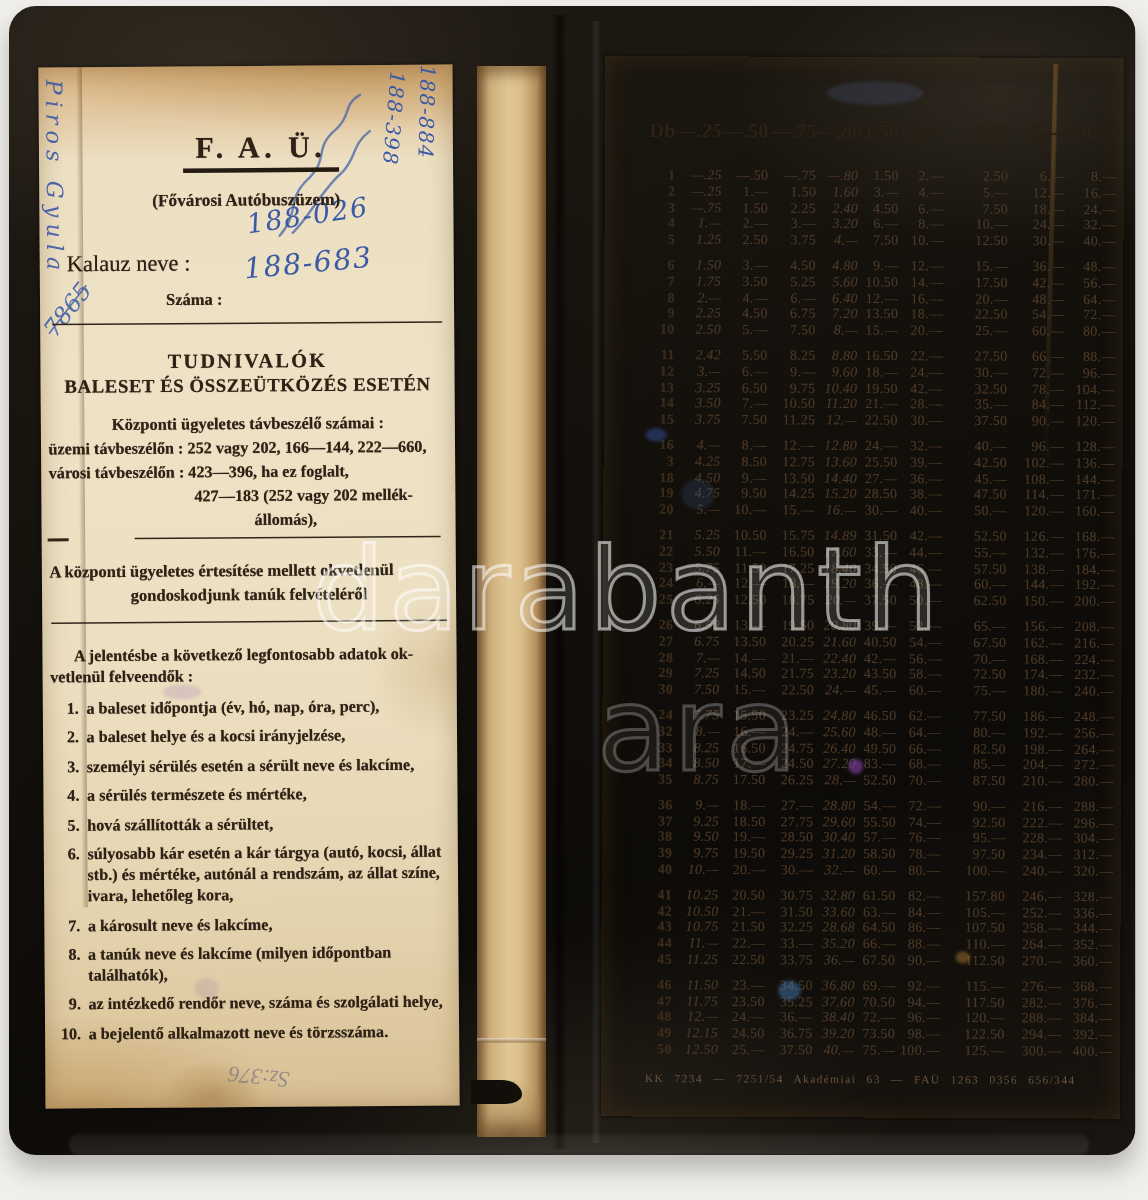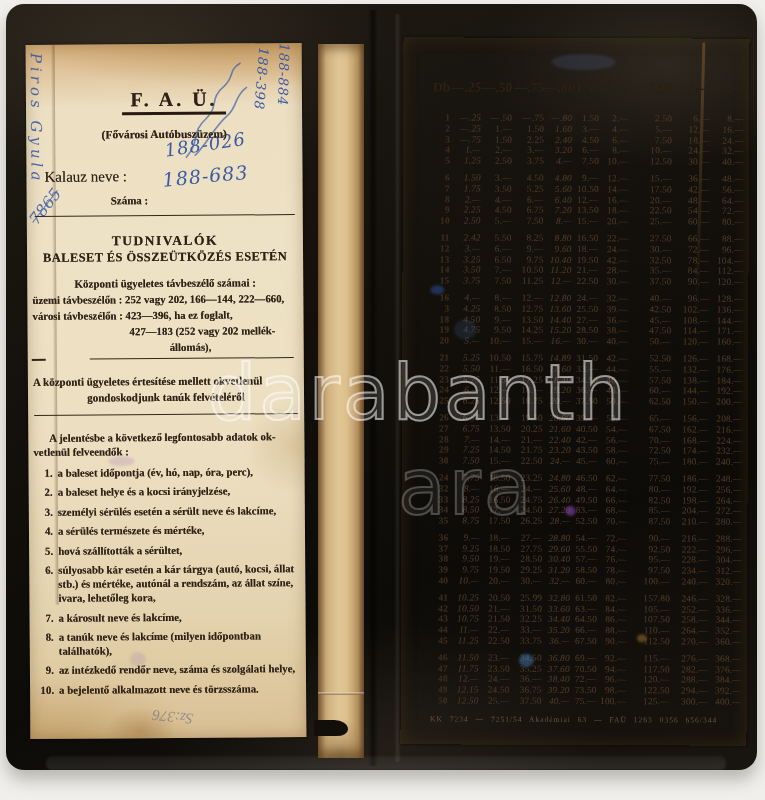--- a/index.html
+++ b/index.html
@@ -271,23 +271,23 @@
         <div class="frow gap"><span class="cell c0">24</span><span class="cell c1">7.75</span><span class="cell c2">15.50</span><span class="cell c3">23.25</span><span class="cell c4">24.80</span><span class="cell c5">46.50</span><span class="cell c6">62.—</span><span class="cell c7">77.50</span><span class="cell c8">186.—</span><span class="cell c9">248.—</span></div>
         <div class="frow"><span class="cell c0">32</span><span class="cell c1">8.—</span><span class="cell c2">16.—</span><span class="cell c3">24.—</span><span class="cell c4">25.60</span><span class="cell c5">48.—</span><span class="cell c6">64.—</span><span class="cell c7">80.—</span><span class="cell c8">192.—</span><span class="cell c9">256.—</span></div>
         <div class="frow"><span class="cell c0">33</span><span class="cell c1">8.25</span><span class="cell c2">16.50</span><span class="cell c3">24.75</span><span class="cell c4">26.40</span><span class="cell c5">49.50</span><span class="cell c6">66.—</span><span class="cell c7">82.50</span><span class="cell c8">198.—</span><span class="cell c9">264.—</span></div>
         <div class="frow"><span class="cell c0">34</span><span class="cell c1">8.50</span><span class="cell c2">17.—</span><span class="cell c3">24.50</span><span class="cell c4">27.20</span><span class="cell c5">83.—</span><span class="cell c6">68.—</span><span class="cell c7">85.—</span><span class="cell c8">204.—</span><span class="cell c9">272.—</span></div>
         <div class="frow"><span class="cell c0">35</span><span class="cell c1">8.75</span><span class="cell c2">17.50</span><span class="cell c3">26.25</span><span class="cell c4">28.—</span><span class="cell c5">52.50</span><span class="cell c6">70.—</span><span class="cell c7">87.50</span><span class="cell c8">210.—</span><span class="cell c9">280.—</span></div>
         <div class="frow gap"><span class="cell c0">36</span><span class="cell c1">9.—</span><span class="cell c2">18.—</span><span class="cell c3">27.—</span><span class="cell c4">28.80</span><span class="cell c5">54.—</span><span class="cell c6">72.—</span><span class="cell c7">90.—</span><span class="cell c8">216.—</span><span class="cell c9">288.—</span></div>
         <div class="frow"><span class="cell c0">37</span><span class="cell c1">9.25</span><span class="cell c2">18.50</span><span class="cell c3">27.75</span><span class="cell c4">29.60</span><span class="cell c5">55.50</span><span class="cell c6">74.—</span><span class="cell c7">92.50</span><span class="cell c8">222.—</span><span class="cell c9">296.—</span></div>
         <div class="frow"><span class="cell c0">38</span><span class="cell c1">9.50</span><span class="cell c2">19.—</span><span class="cell c3">28.50</span><span class="cell c4">30.40</span><span class="cell c5">57.—</span><span class="cell c6">76.—</span><span class="cell c7">95.—</span><span class="cell c8">228.—</span><span class="cell c9">304.—</span></div>
         <div class="frow"><span class="cell c0">39</span><span class="cell c1">9.75</span><span class="cell c2">19.50</span><span class="cell c3">29.25</span><span class="cell c4">31.20</span><span class="cell c5">58.50</span><span class="cell c6">78.—</span><span class="cell c7">97.50</span><span class="cell c8">234.—</span><span class="cell c9">312.—</span></div>
         <div class="frow"><span class="cell c0">40</span><span class="cell c1">10.—</span><span class="cell c2">20.—</span><span class="cell c3">30.—</span><span class="cell c4">32.—</span><span class="cell c5">60.—</span><span class="cell c6">80.—</span><span class="cell c7">100.—</span><span class="cell c8">240.—</span><span class="cell c9">320.—</span></div>
-        <div class="frow gap"><span class="cell c0">41</span><span class="cell c1">10.25</span><span class="cell c2">20.50</span><span class="cell c3">25.99</span><span class="cell c4">32.80</span><span class="cell c5">61.50</span><span class="cell c6">82.—</span><span class="cell c7">157.80</span><span class="cell c8">246.—</span><span class="cell c9">328.—</span></div>
+        <div class="frow gap"><span class="cell c0">41</span><span class="cell c1">10.25</span><span class="cell c2">20.50</span><span class="cell c3">30.75</span><span class="cell c4">32.80</span><span class="cell c5">61.50</span><span class="cell c6">82.—</span><span class="cell c7">157.80</span><span class="cell c8">246.—</span><span class="cell c9">328.—</span></div>
         <div class="frow"><span class="cell c0">42</span><span class="cell c1">10.50</span><span class="cell c2">21.—</span><span class="cell c3">31.50</span><span class="cell c4">33.60</span><span class="cell c5">63.—</span><span class="cell c6">84.—</span><span class="cell c7">105.—</span><span class="cell c8">252.—</span><span class="cell c9">336.—</span></div>
-        <div class="frow"><span class="cell c0">43</span><span class="cell c1">10.75</span><span class="cell c2">21.50</span><span class="cell c3">32.25</span><span class="cell c4">34.40</span><span class="cell c5">64.50</span><span class="cell c6">86.—</span><span class="cell c7">107.50</span><span class="cell c8">258.—</span><span class="cell c9">344.—</span></div>
+        <div class="frow"><span class="cell c0">43</span><span class="cell c1">10.75</span><span class="cell c2">21.50</span><span class="cell c3">32.25</span><span class="cell c4">28.68</span><span class="cell c5">64.50</span><span class="cell c6">86.—</span><span class="cell c7">107.50</span><span class="cell c8">258.—</span><span class="cell c9">344.—</span></div>
         <div class="frow"><span class="cell c0">44</span><span class="cell c1">11.—</span><span class="cell c2">22.—</span><span class="cell c3">33.—</span><span class="cell c4">35.20</span><span class="cell c5">66.—</span><span class="cell c6">88.—</span><span class="cell c7">110.—</span><span class="cell c8">264.—</span><span class="cell c9">352.—</span></div>
         <div class="frow"><span class="cell c0">45</span><span class="cell c1">11.25</span><span class="cell c2">22.50</span><span class="cell c3">33.75</span><span class="cell c4">36.—</span><span class="cell c5">67.50</span><span class="cell c6">90.—</span><span class="cell c7">112.50</span><span class="cell c8">270.—</span><span class="cell c9">360.—</span></div>
         <div class="frow gap"><span class="cell c0">46</span><span class="cell c1">11.50</span><span class="cell c2">23.—</span><span class="cell c3">34.50</span><span class="cell c4">36.80</span><span class="cell c5">69.—</span><span class="cell c6">92.—</span><span class="cell c7">115.—</span><span class="cell c8">276.—</span><span class="cell c9">368.—</span></div>
         <div class="frow"><span class="cell c0">47</span><span class="cell c1">11.75</span><span class="cell c2">23.50</span><span class="cell c3">35.25</span><span class="cell c4">37.60</span><span class="cell c5">70.50</span><span class="cell c6">94.—</span><span class="cell c7">117.50</span><span class="cell c8">282.—</span><span class="cell c9">376.—</span></div>
         <div class="frow"><span class="cell c0">48</span><span class="cell c1">12.—</span><span class="cell c2">24.—</span><span class="cell c3">36.—</span><span class="cell c4">38.40</span><span class="cell c5">72.—</span><span class="cell c6">96.—</span><span class="cell c7">120.—</span><span class="cell c8">288.—</span><span class="cell c9">384.—</span></div>
         <div class="frow"><span class="cell c0">49</span><span class="cell c1">12.15</span><span class="cell c2">24.50</span><span class="cell c3">36.75</span><span class="cell c4">39.20</span><span class="cell c5">73.50</span><span class="cell c6">98.—</span><span class="cell c7">122.50</span><span class="cell c8">294.—</span><span class="cell c9">392.—</span></div>
         <div class="frow"><span class="cell c0">50</span><span class="cell c1">12.50</span><span class="cell c2">25.—</span><span class="cell c3">37.50</span><span class="cell c4">40.—</span><span class="cell c5">75.—</span><span class="cell c6">100.—</span><span class="cell c7">125.—</span><span class="cell c8">300.—</span><span class="cell c9">400.—</span></div>
       </div>
     <div class="ffoot">KK 7234 — 7251/54 Akadémiai 63 — FAÜ 1263 0356 656/344</div>
 

